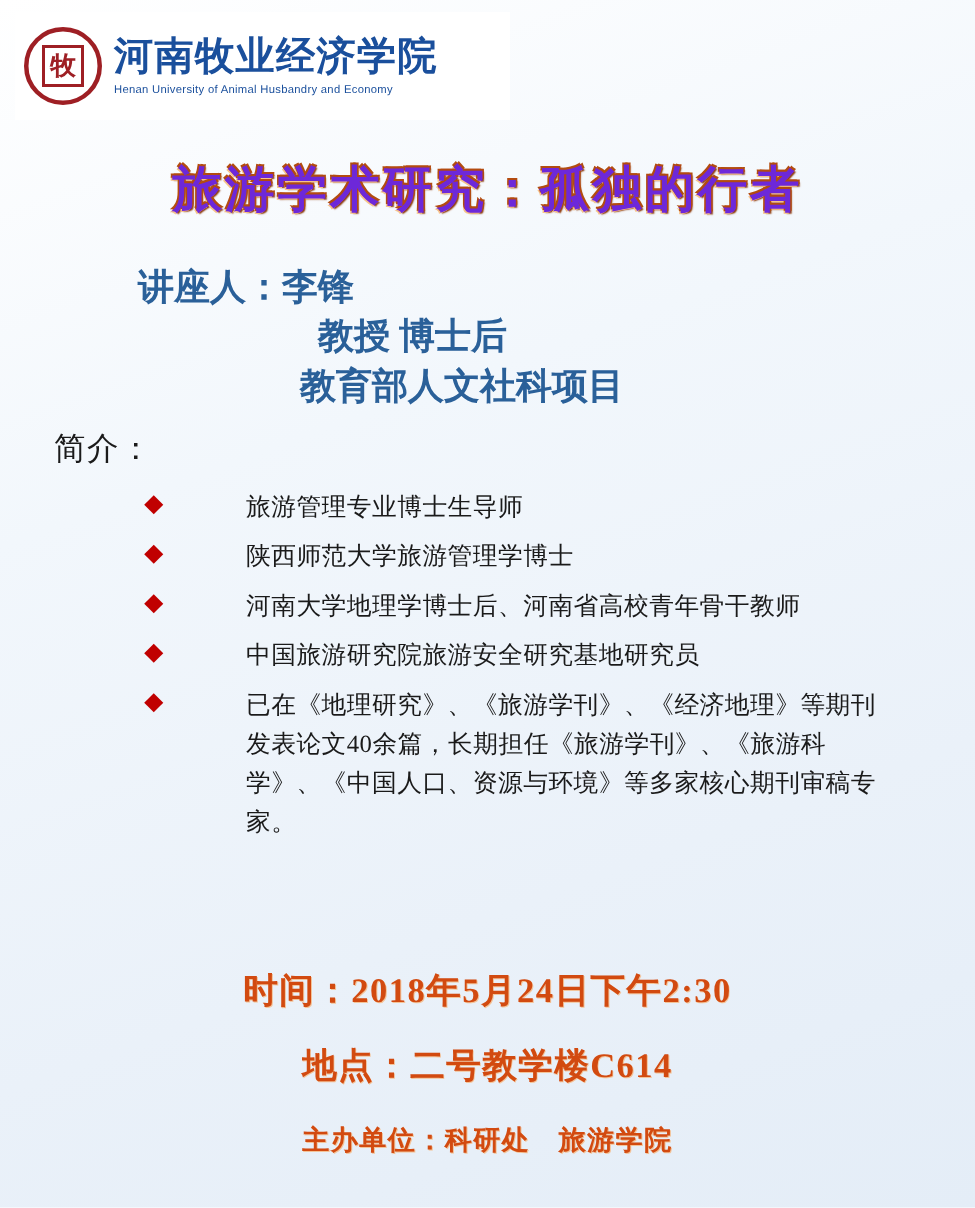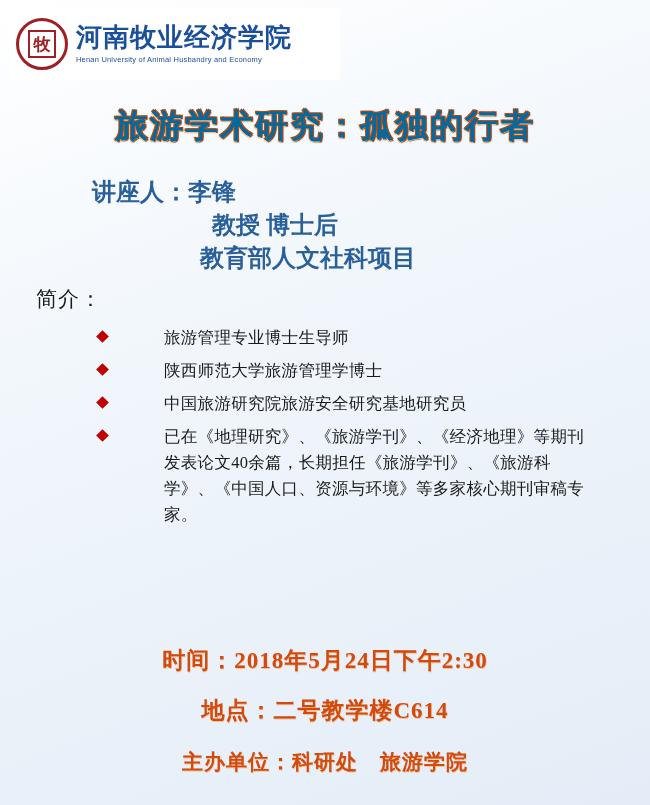--- a/index.html
+++ b/index.html
@@ -88,21 +88,21 @@
   
   .title {
     position: absolute;
     top: 104px;
     left: 0;
     width: 650px;
     text-align: center;
     font-size: 33px;
     font-weight: bold;
     letter-spacing: 2px;
-    color: #0369a1;
+    color: #6d28d9;
     text-shadow:
       -1px -1px 0 #b34b10,
        1px -1px 0 #b34b10,
       -1px  1px 0 #f6c28a,
        1px  1px 1px #8e3a0a;
     font-family: "Liberation Serif", "DejaVu Serif", serif;
   }
 
   
   .speaker {
@@ -169,21 +169,21 @@
   }
   .f-line {
     font-size: 23px;
     font-weight: bold;
     color: #d24a10;
     letter-spacing: 1px;
     text-shadow: 0.6px 0.6px 0 #f3c49a;
     margin-bottom: 19px;
     font-family: "Liberation Serif", "DejaVu Serif", serif;
   }
-  .f-line.small { font-size: 21px; margin-top: 22px; }
+  .f-line.small { font-size: 18px; margin-top: 22px; }
 </style>
 </head>
 <body>
 
 <div class="poster">
 
   <div class="logo-band">
     <div class="logo-seal">
       <div class="logo-seal-char">牧</div>
     </div>
@@ -207,20 +207,24 @@
     <div class="bullet">
       <span class="diamond"></span>
       <span class="btext">旅游管理专业博士生导师</span>
     </div>
     <div class="bullet">
       <span class="diamond"></span>
       <span class="btext">陕西师范大学旅游管理学博士</span>
     </div>
     <div class="bullet">
       <span class="diamond"></span>
+      <span class="btext">河南大学地理学博士后、河南省高校青年骨干教师</span>
+    </div>
+    <div class="bullet">
+      <span class="diamond"></span>
       <span class="btext">中国旅游研究院旅游安全研究基地研究员</span>
     </div>
     <div class="bullet">
       <span class="diamond"></span>
       <span class="btext">已在《地理研究》、《旅游学刊》、《经济地理》等期刊发表论文40余篇，长期担任《旅游学刊》、《旅游科学》、《中国人口、资源与环境》等多家核心期刊审稿专家。</span>
     </div>
   </div>
 
   <div class="footer">
     <div class="f-line">时间：2018年5月24日下午2:30</div>

